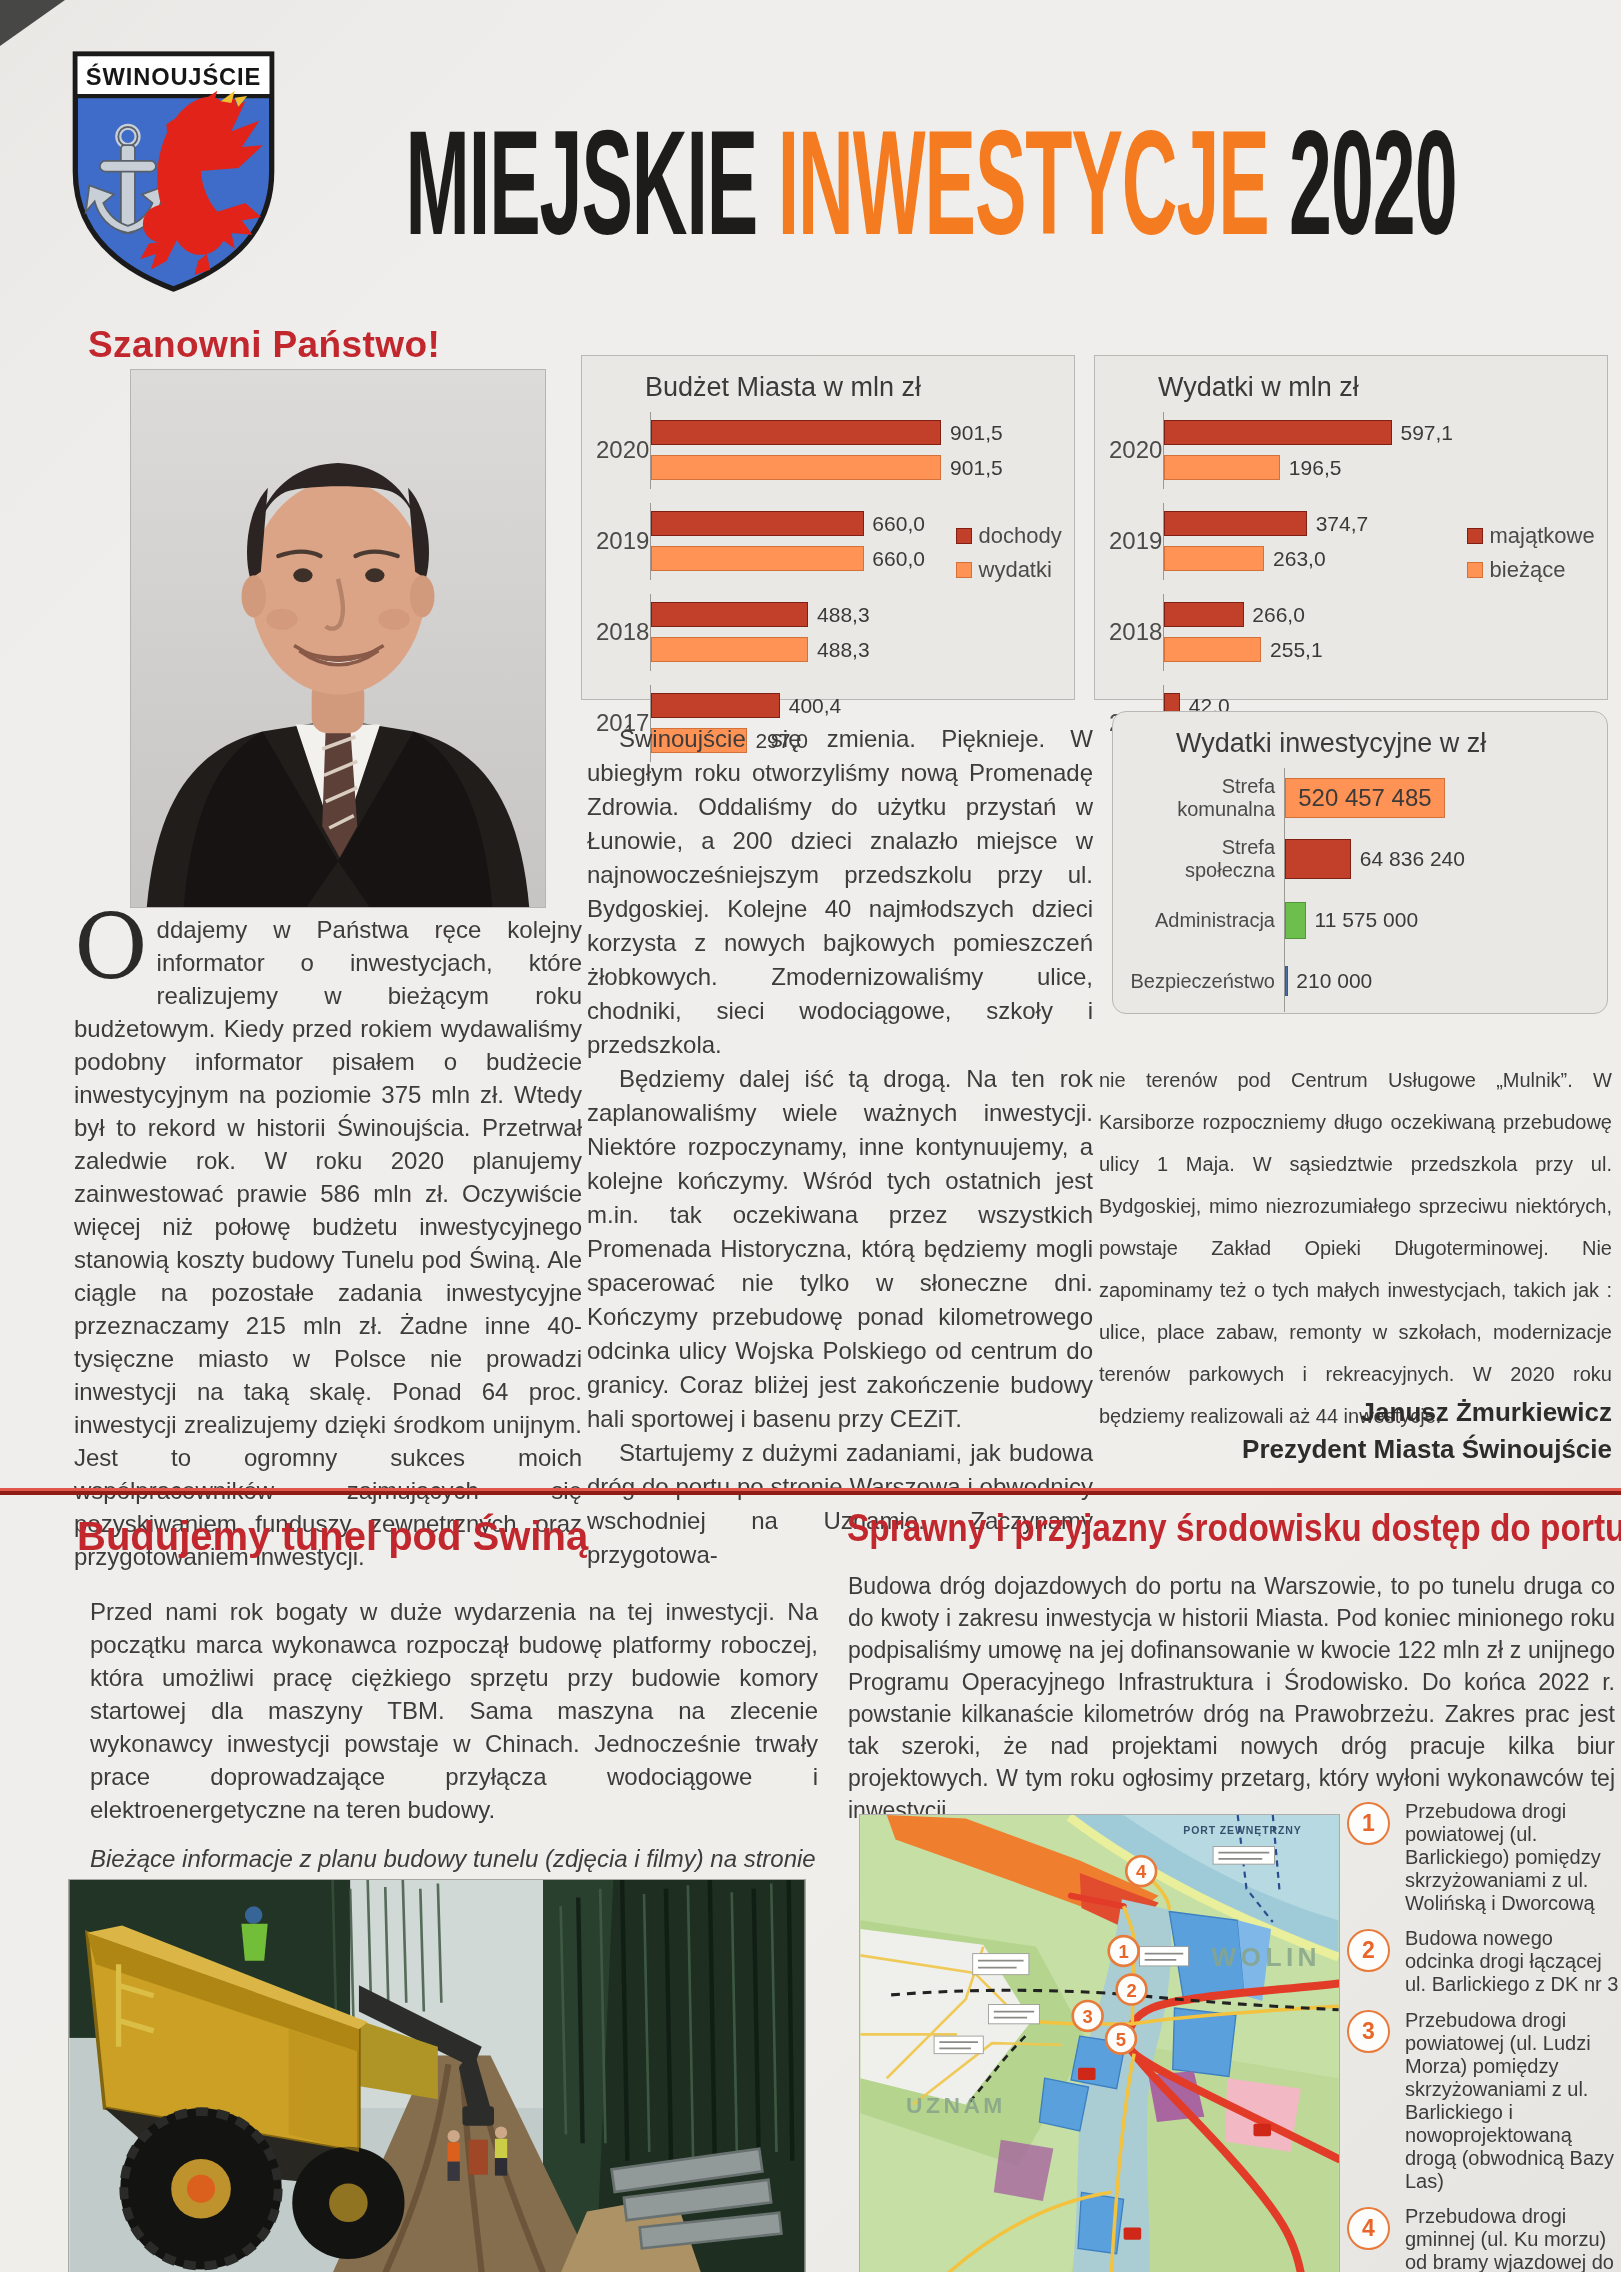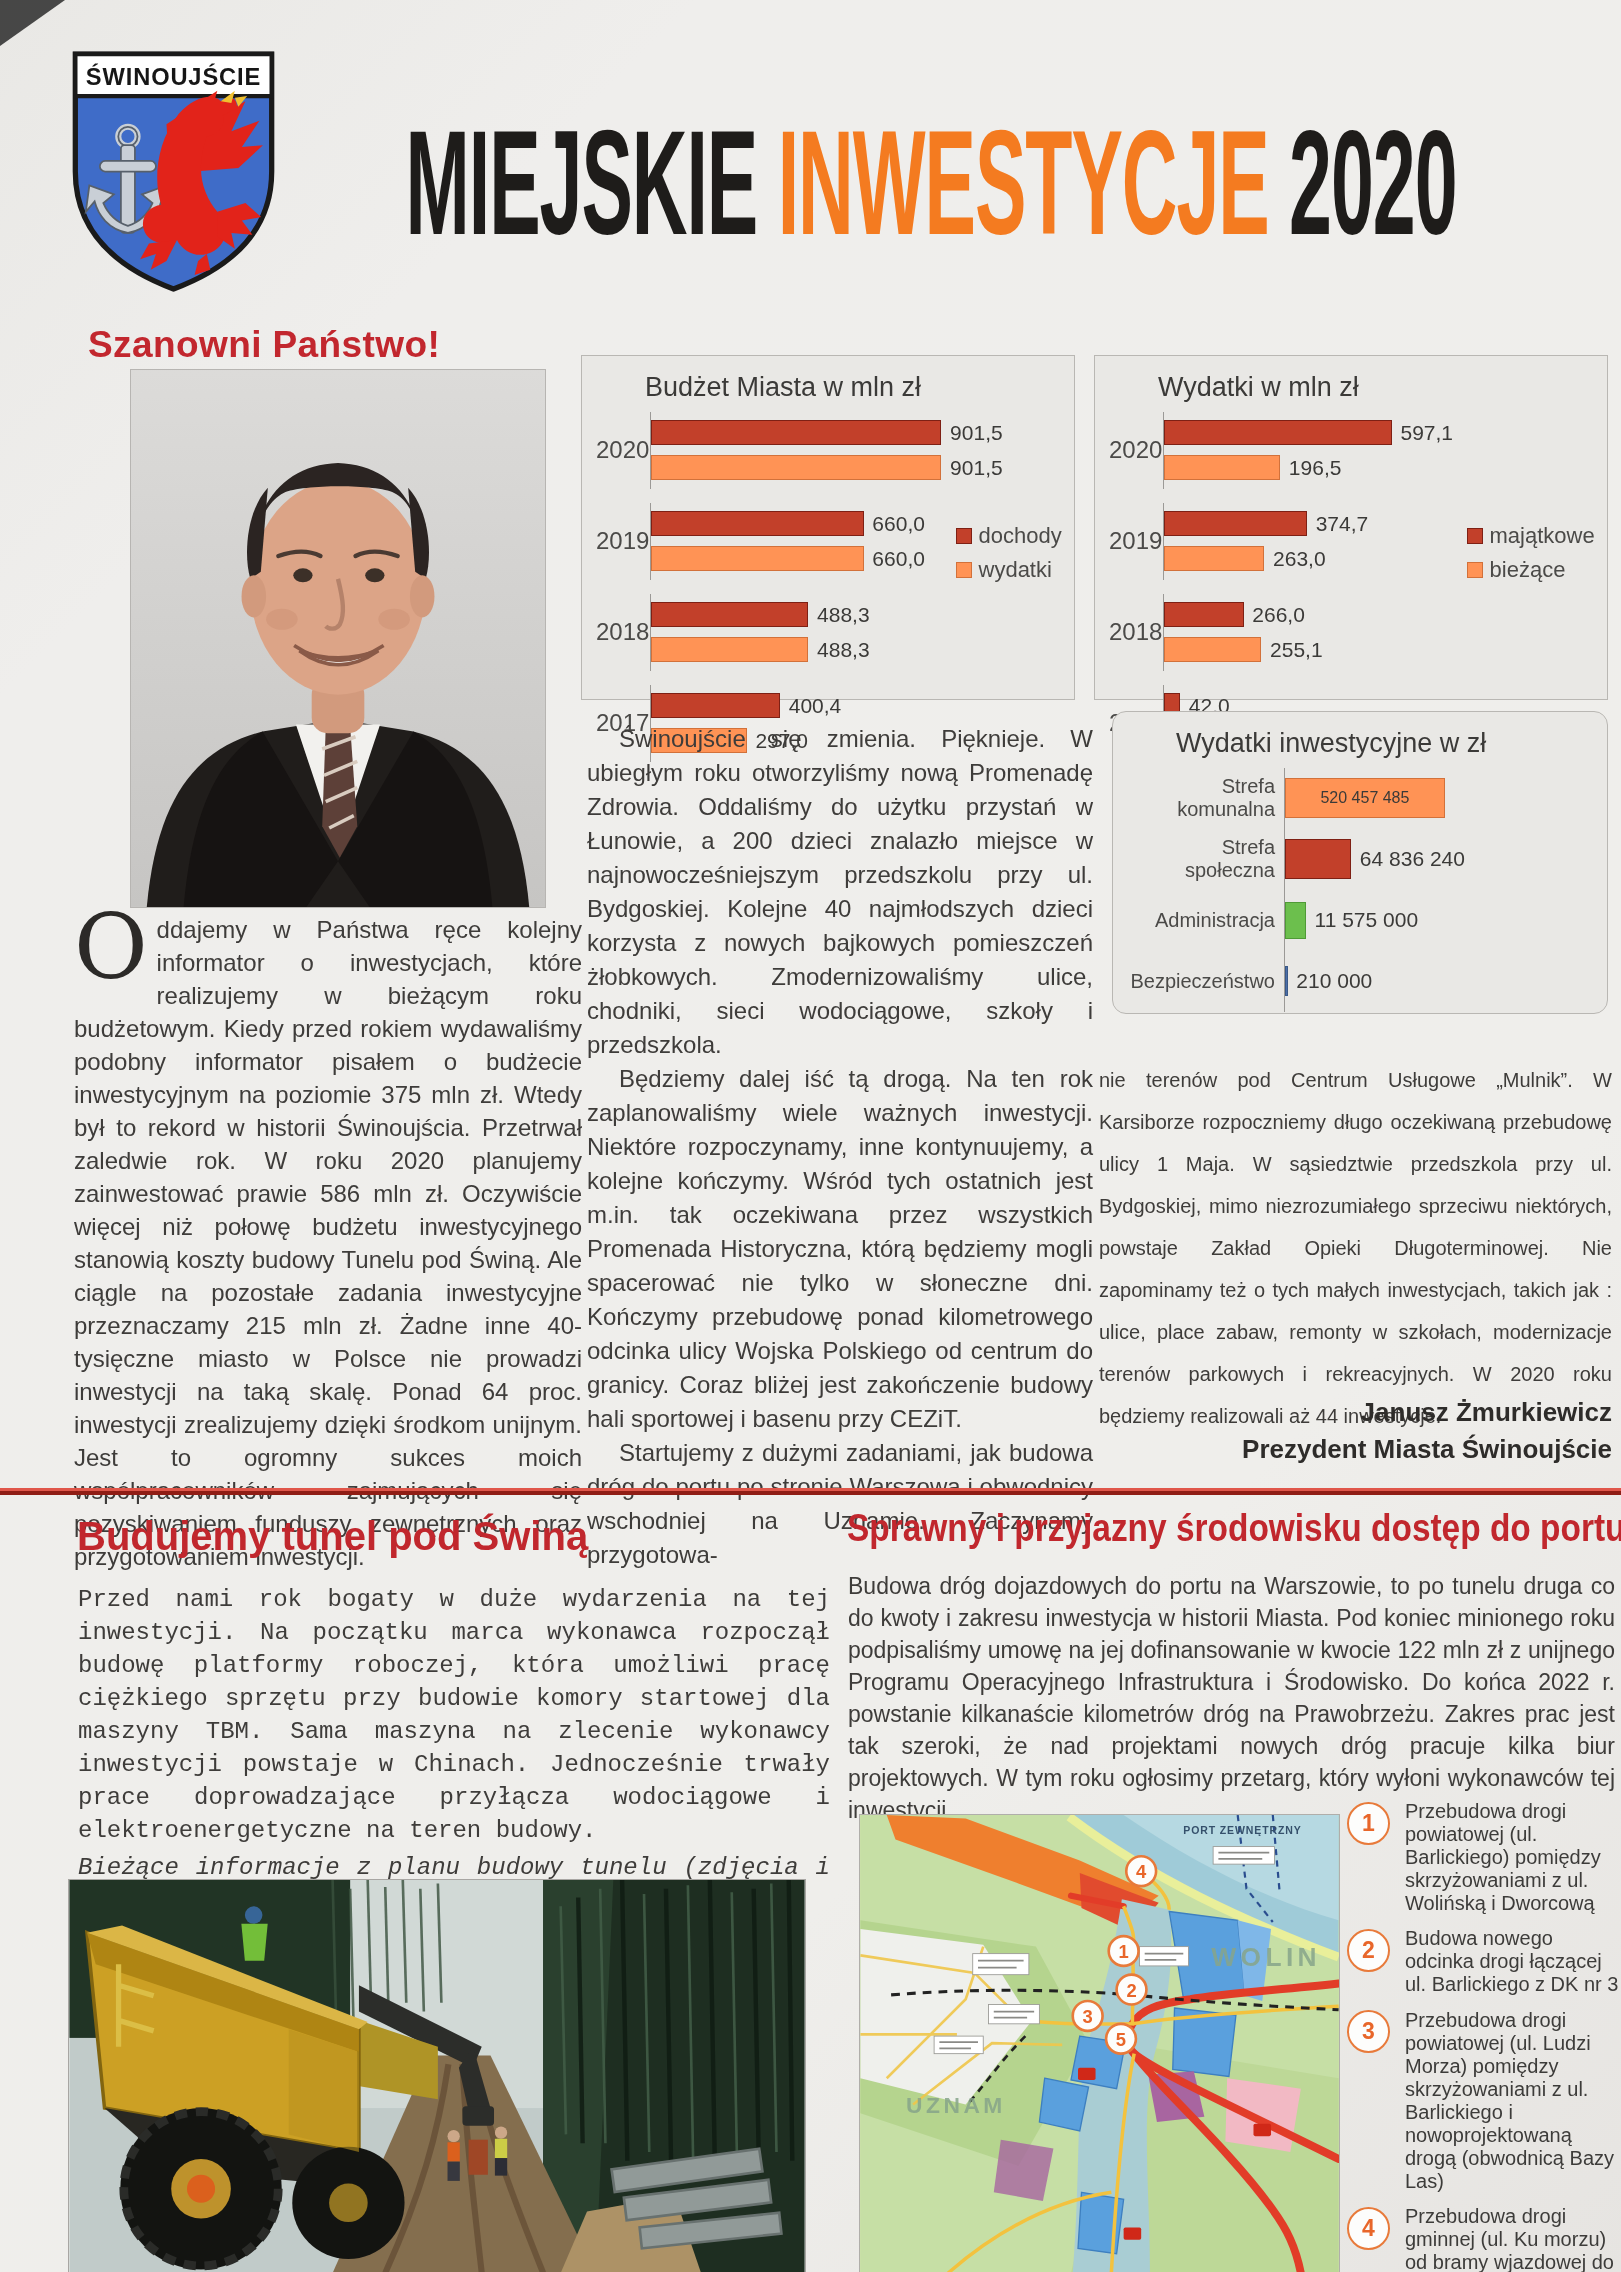--- a/index.html
+++ b/index.html
@@ -43,41 +43,41 @@
   .c-fill{height:24.6px;border:0.9px solid rgba(0,0,0,.35);box-sizing:border-box;}
   .c-val{margin-left:8.8px;font-size:21px;color:#3b3a38;white-space:nowrap;}
   .c-legend{position:absolute;right:12.3px;top:46%;}
   .lg-row{display:flex;align-items:center;margin:8.8px 0;}
   .lg-sw{width:14px;height:14px;border:0.9px solid rgba(0,0,0,.4);margin-right:7px;}
   .lg-t{font-size:22px;color:#4b4a48;}
   
   .c3-row{display:flex;align-items:center;height:61px;}
   .c3-lab{width:148px;text-align:right;padding-right:8.8px;font-size:20px;color:#4b4a48;}
   .c3-row .c-line{flex:1;border-left:0.9px solid #9b9996;height:100%;}
-  .c-fill.inside{display:flex;align-items:center;justify-content:center;font-size:16px;color:#3b3a38;}
+  .c-fill.inside{display:flex;align-items:center;justify-content:center;font-size:24px;color:#3b3a38;}
 
   
   .mid-col{position:absolute;left:587px;top:722px;width:506px;font-size:24px;line-height:34px;
         color:#3e3c3a;text-align:justify;}
   .mid-col p{margin:0;text-indent:32px;}
   .right-col{position:absolute;left:1099px;top:1059px;width:513px;font-size:20px;line-height:42px;
         color:#3e3c3a;text-align:justify;}
   .right-col p{margin:0;}
   .signature{position:absolute;left:1099px;top:1394px;width:513px;text-align:right;font-weight:bold;
         font-size:26px;line-height:37px;color:#2e2c2a;}
 
   
   .divider{position:absolute;left:0;top:1488px;width:1622px;height:7px;
         background:linear-gradient(#e0564a 0 45%,#8f1d15 45% 100%);}
   .sec-h{position:absolute;font-weight:bold;color:#c1272d;white-space:nowrap;}
   #tunnel-h{left:77px;top:1514px;font-size:40px;}
   #port-h{left:847px;top:1507px;font-size:38px;transform:scaleX(.88);transform-origin:left center;}
   .tunnel-text{position:absolute;left:74px;top:1579px;width:760px;font-size:24px;line-height:33px;
         color:#3e3c3a;text-align:justify;}
-  .tunnel-text p{margin:4px;font-family:Liberation Mono, monospace;}
+  .tunnel-text p{margin:16px;}
   .tunnel-note{font-style:italic;}
   .port-text{position:absolute;left:848px;top:1570px;width:767px;font-size:23px;line-height:32px;
         color:#3e3c3a;text-align:justify;}
 
   
   .photo{position:absolute;left:68px;top:1879px;width:736px;height:393px;border:0.9px solid #a8a6a3;overflow:hidden;}
   .map{position:absolute;left:859px;top:1814px;width:479px;height:458px;border:0.9px solid #b0aeaa;overflow:hidden;background:#cfe2ad;}
 
   
   .port-items{position:absolute;left:1347px;top:1800px;width:272px;}

